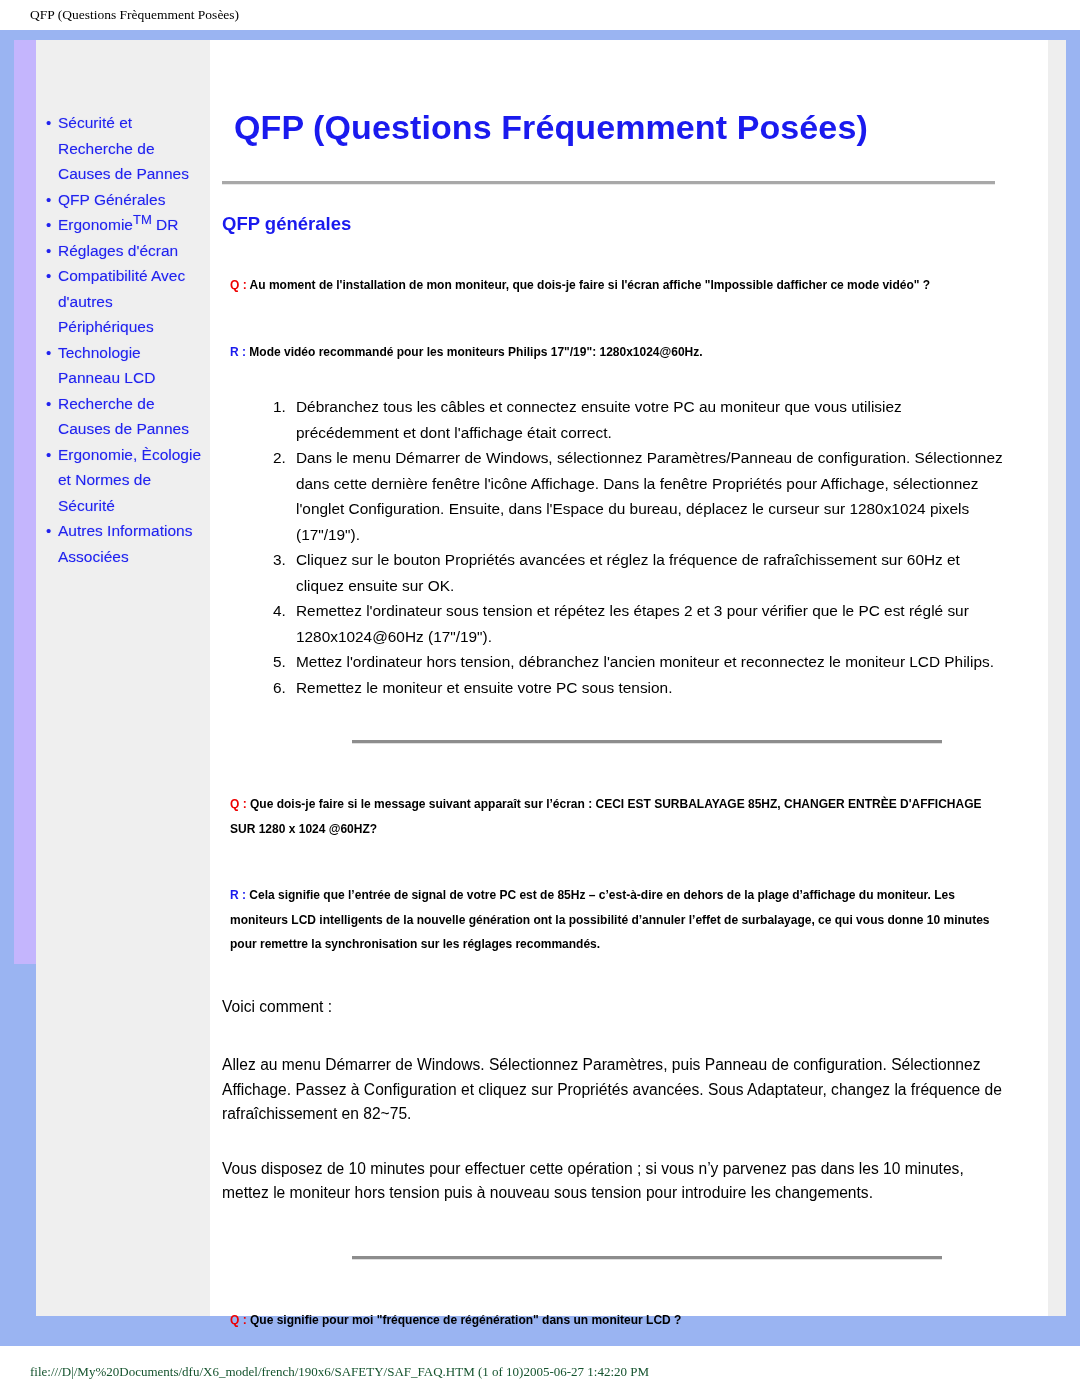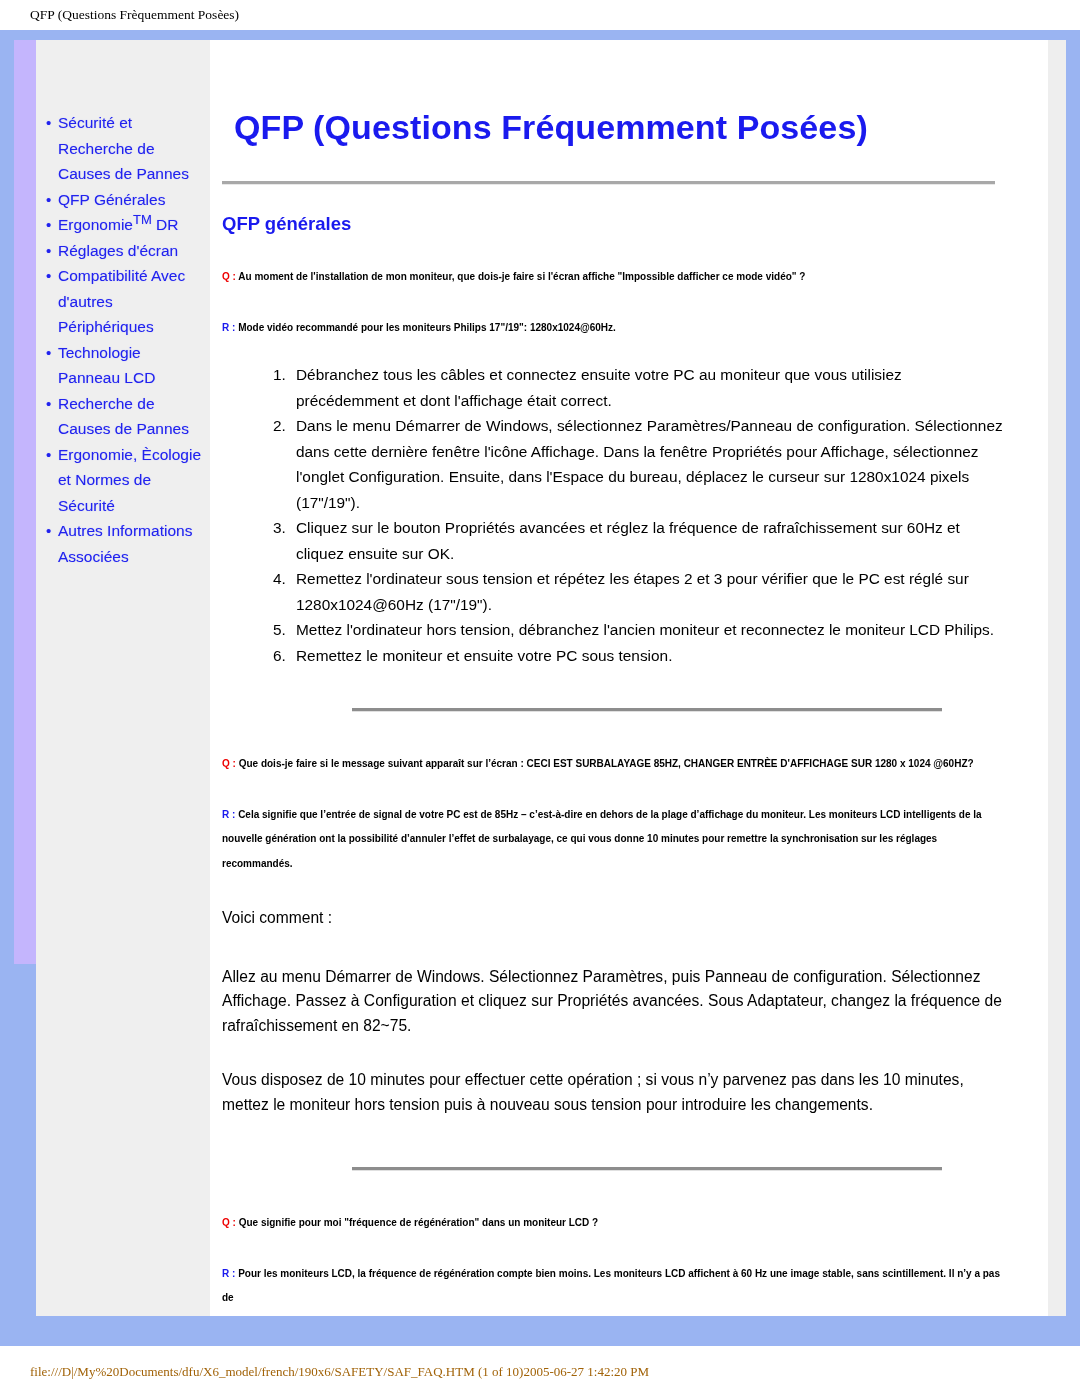--- a/index.html
+++ b/index.html
@@ -131,25 +131,25 @@
     height: 0;
   }
   h2.section-title {
     color: #1a1aee;
     font-size: 18.5px;
     font-weight: bold;
     margin: 0;
     padding: 28px 0 0 0;
   }
   p.qa {
-    font-size: 10px;
+    font-size: 12px;
     font-weight: bold;
     color: #000000;
     line-height: 24.5px;
-    margin: 0;
+    margin: 8px;
     padding: 0;
   }
   .q-mark { color: #ee0000; font-weight: bold; }
   .r-mark { color: #1a1aee; font-weight: bold; }
   p.body-bold {
     font-size: 15.6px;
     font-weight: normal;
     color: #000000;
     line-height: 24.5px;
     margin: 0;
@@ -170,21 +170,21 @@
   .sp-40 { height: 40px; }
   .sp-50 { height: 50px; }
   
   .doc-footer {
     position: absolute;
     left: 0; top: 1346px;
     width: 1080px; height: 51px;
     background: #ffffff;
     font-family: "Liberation Serif", serif;
     font-size: 13px;
-    color: #a16207;
+    color: #14532d;
     padding-left: 30px;
     display: flex;
     align-items: center;
     white-space: nowrap;
   }
 </style>
 </head>
 <body>
 
 <div id="page">

